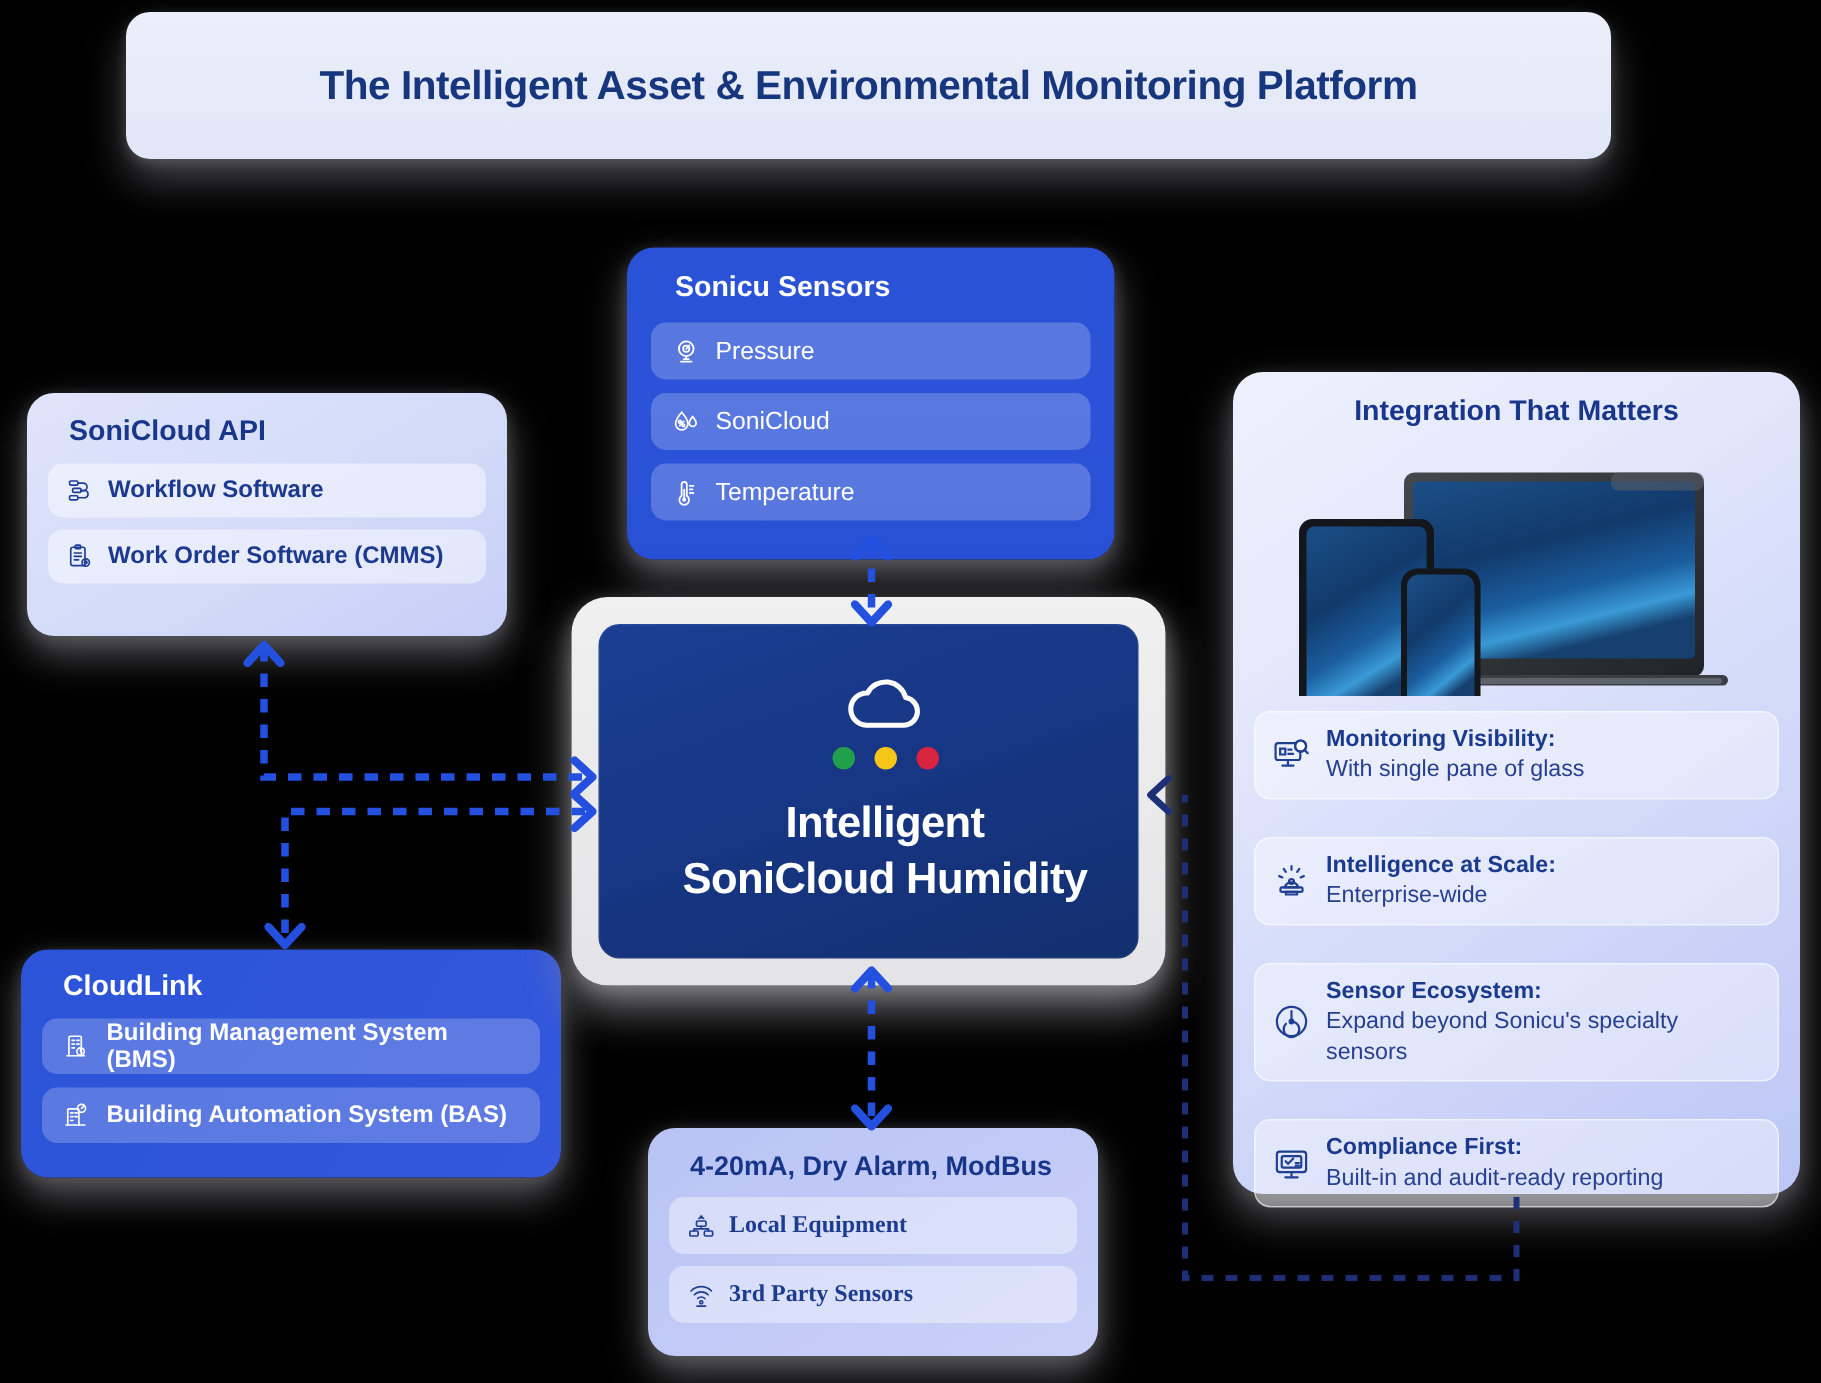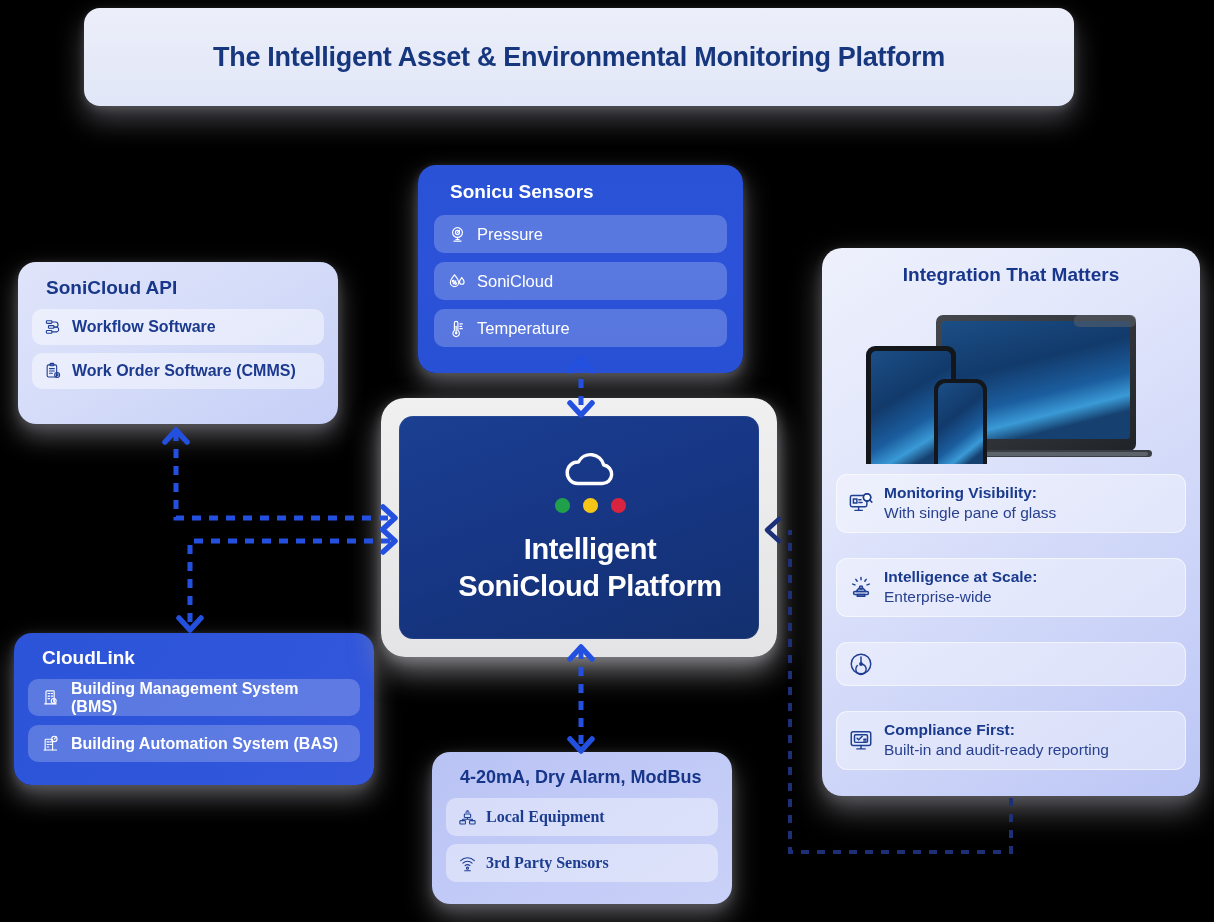--- a/index.html
+++ b/index.html
@@ -379,21 +379,21 @@
           <path d="M15.5 33.5h25a9.3 9.3 0 0 0 1.2-18.5A13.6 13.6 0 0 0 16.4 12a9.7 9.7 0 0 0-0.9 21.5z"></path>
         </svg>
       </div>
       <div class="dots">
         <div class="dot" style="background:#21a04b"></div>
         <div class="dot" style="background:#f5c518"></div>
         <div class="dot" style="background:#d8243f"></div>
       </div>
       <div class="plat-name">
         <div>Intelligent</div>
-        <div>SoniCloud Platform</div>
+        <div>SoniCloud Humidity</div>
       </div>
     </div>
   </div>
 
   <div class="card" id="integration-panel">
     <div class="hdr">Integration That Matters</div>
 
     <div class="devices">
       <svg width="350" height="162" viewBox="0 0 350 162" fill="none">
         <defs>
@@ -455,20 +455,24 @@
       </span>
     </div>
 
     <div class="feature">
       <svg class="icon" width="26" height="26" viewBox="0 0 24 24" fill="none" stroke="#1f3f92" stroke-width="1.35" stroke-linecap="round">
         <circle cx="12" cy="12" r="9"></circle>
         <path d="M12 12a4.8 4.8 0 1 1-3.4 1.4"></path>
         <circle cx="12" cy="12" r="1.8" fill="#1f3f92" stroke="none"></circle>
         <path d="M12 12V5.6"></path>
       </svg>
+      <span class="ftxt">
+        <span class="fh">Sensor Ecosystem:</span>
+        <span class="fd">Expand beyond Sonicu's specialty sensors</span>
+      </span>
     </div>
 
     <div class="feature">
       <svg class="icon" width="26" height="26" viewBox="0 0 24 24" fill="none" stroke="#1f3f92" stroke-width="1.35" stroke-linecap="round">
         <rect x="3" y="4.4" width="18" height="12.6" rx="1.8"></rect>
         <rect x="6" y="7.2" width="12" height="7" rx="1"></rect>
         <path d="M8.4 10.3l1.5 1.5 3.2-3.2"></path>
         <path d="M14.6 11.4h2M14.6 13h2"></path>
         <path d="M8.2 20.2h7.6M12 17v3.2"></path>
       </svg>

